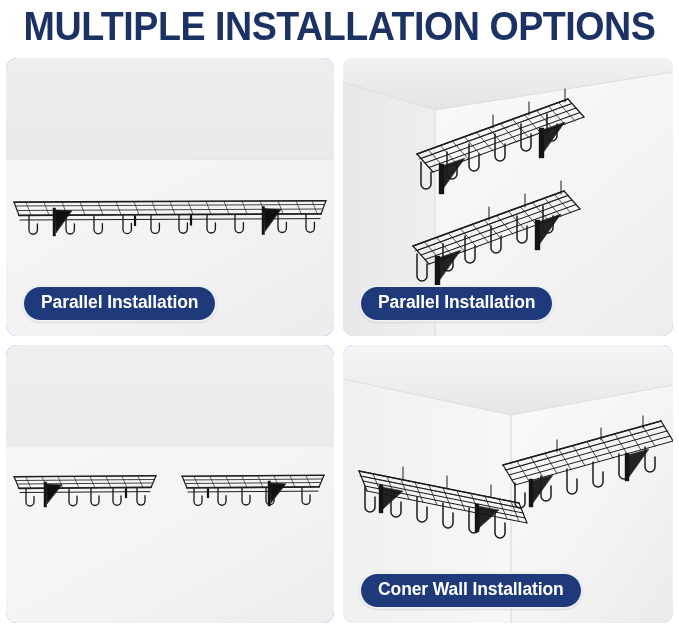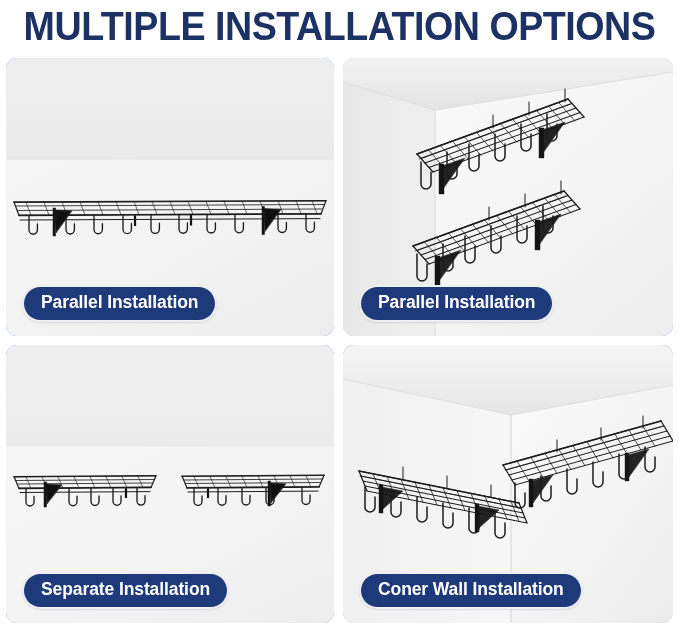--- a/index.html
+++ b/index.html
@@ -360,21 +360,20 @@
           <path d="M212,143.2 L212,156.2 a4,4 0 0 0 8,0 L220,150.7"></path>
           <path d="M236,143 L236,156 a4,4 0 0 0 8,0 L244,150.5"></path>
           <path d="M260,142.8 L260,155.8 a4,4 0 0 0 8,0 L268,150.3"></path>
           <path d="M296,142.5 L296,155.5 a4,4 0 0 0 8,0 L304,150"></path>
         </g>
         <g stroke="#111" stroke-width="2.2">
           <path d="M202,143.3 L202,153"></path>
         </g>
       </svg>
     </div>
-    <div class="badge badge-tl">Separate Installation</div>
   </div>
 
   <div class="panel" style="left:343px;top:292px;width:330px;height:278px;">
     <div class="panel-scene">
       <svg viewBox="0 0 330 278" preserveAspectRatio="none">
         <defs>
           <linearGradient id="p4ceil" x1="0" y1="0" x2="0" y2="1">
             <stop offset="0" stop-color="#f4f4f4"></stop>
               <stop offset="1" stop-color="#e6e6e6"></stop>
           </linearGradient>

